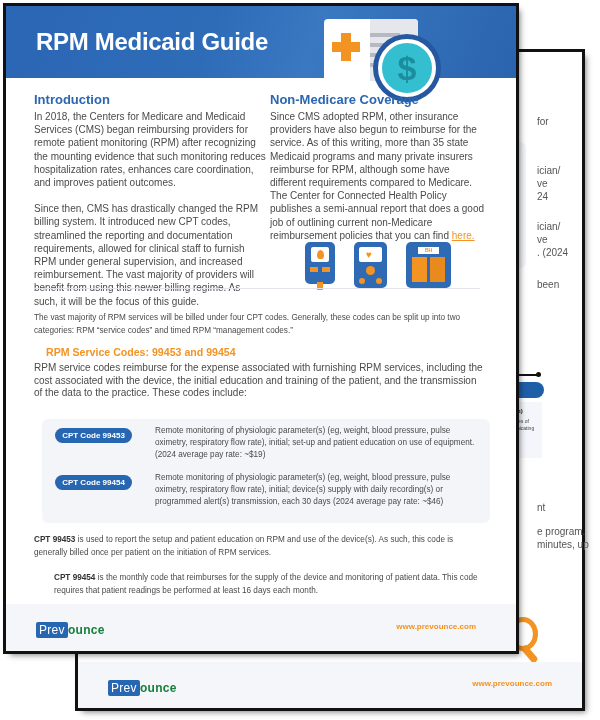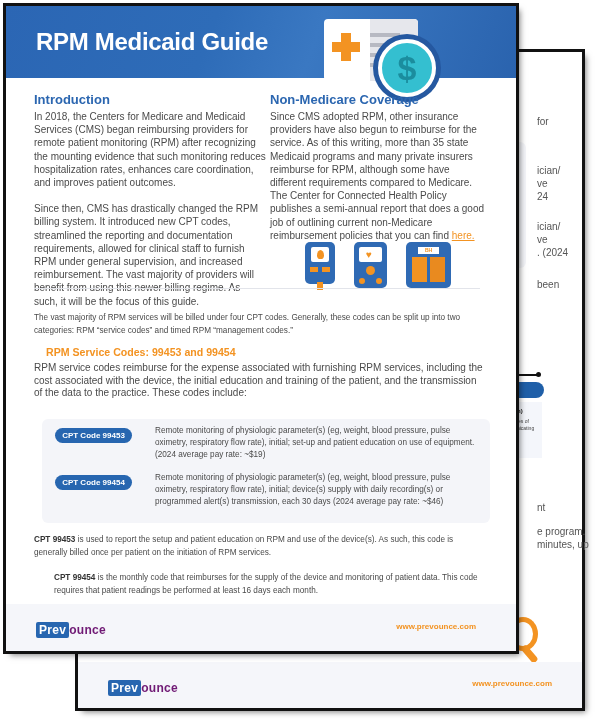--- a/index.html
+++ b/index.html
@@ -34,22 +34,22 @@
   .link{color:#f39322;text-decoration:underline;}
   .dev{position:absolute;background:#2f6ab4;border-radius:5px;}
   .divider{position:absolute;left:28px;width:446px;height:1px;background:#e2e4ea;}
   .h3{position:absolute;font-size:10.6px;font-weight:bold;color:#f39322;}
   .code-box{position:absolute;left:36px;top:413px;width:448px;height:104px;background:#f4f5f9;border-radius:6px;}
   .code-pill{position:absolute;left:13px;width:77px;height:15px;background:#2766b0;border-radius:8px;color:#fff;font-size:8px;font-weight:bold;text-align:center;line-height:15px;}
   .code-desc{position:absolute;left:113px;width:330px;font-size:8.2px;line-height:12.2px;color:#4a4a4a;}
   .footer{position:absolute;left:0;top:598px;width:100%;height:47px;background:#f5f6fa;}
   .footer .logo{position:absolute;left:30px;top:16px;}
   .footer .url{position:absolute;right:40px;top:18px;font-size:8px;color:#f39322;font-weight:bold;}
-  .logo .prev{display:inline-block;background:#2766b0;color:#fff;font-size:12px;font-weight:bold;padding:1px 3px;border-radius:2px;letter-spacing:.3px;}
-  .logo .ounce{display:inline-block;color:#701a75;font-size:12px;font-weight:bold;letter-spacing:.3px;}
+  .logo .prev{display:inline-block;background:#2766b0;color:#fff;font-size:12px;font-weight:normal;padding:1px 3px;border-radius:2px;letter-spacing:.3px;}
+  .logo .ounce{display:inline-block;color:#15803d;font-size:12px;font-weight:bold;letter-spacing:.3px;}
 </style>
 </head>
 <body>
 
 <div class="back-page">
   <div class="back-box"></div>
   <div class="snips">
     <span class="snip" style="top:63px">for</span>
     <span class="snip" style="top:112px">ician/</span>
     <span class="snip" style="top:125px">ve</span>

